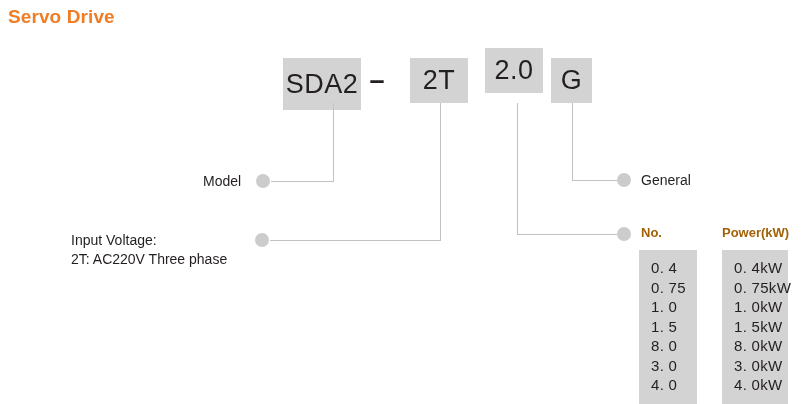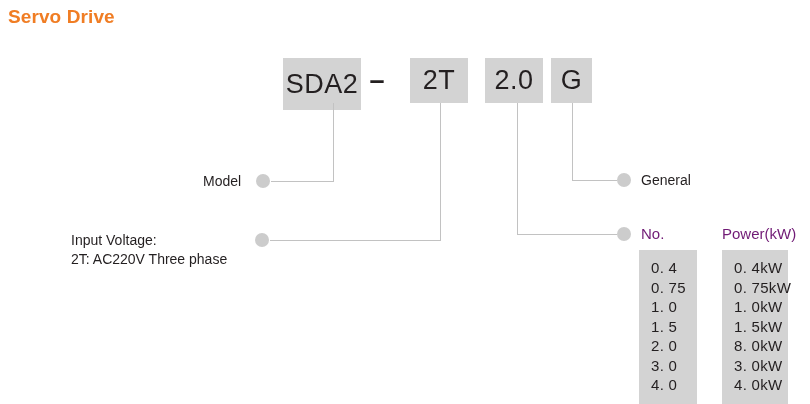--- a/index.html
+++ b/index.html
@@ -86,23 +86,24 @@
     color: #231f20;
     font-size: 14px;
     line-height: 19px;
     white-space: nowrap;
   }
   .multi-line div { white-space: nowrap; }
 
   
   .table-head {
     position: absolute;
-    color: #701a75;
-    font-size: 15px;
+    color: #a16207;
+    font-size: 13px;
     white-space: nowrap;
+    font-weight: bold;
   }
   .val-table {
     position: absolute;
     background: #d3d3d3;
     padding: 8px 10px 6px 12px;
     box-sizing: border-box;
   }
   .val-table .row {
     font-size: 15px;
     line-height: 19.5px;
@@ -117,21 +118,21 @@
 <div id="stage">
 
   <div class="title">Servo Drive</div>
 
   <div class="code-box" style="left:283px; top:58px; width:78px; height:52px;">SDA2</div>
 
   <div class="code-dash" style="left:363px; top:58px; width:28px; height:45px;">–</div>
 
   <div class="code-box" style="left:410px; top:58px; width:58px; height:45px;">2T</div>
 
-  <div class="code-box" style="left:485px; top:58px; width:58px; height:45px;">2.0</div>
+  <div class="code-box" style="left:485px; top:48px; width:58px; height:45px;">2.0</div>
 
   <div class="code-box" style="left:551px; top:58px; width:41px; height:45px;">G</div>
 
   <div class="ln ln-v" style="left:333px; top:103px; height:78px;"></div>
   <div class="ln ln-h" style="left:271px; top:181px; width:63px;"></div>
 
   <div class="ln ln-v" style="left:440px; top:103px; height:137px;"></div>
   <div class="ln ln-h" style="left:270px; top:240px; width:171px;"></div>
 
   <div class="ln ln-v" style="left:517px; top:103px; height:131px;"></div>
@@ -156,21 +157,21 @@
 
   <div class="table-head" style="left:641px; top:225px;">No.</div>
 
   <div class="table-head" style="left:722px; top:225px;">Power(kW)</div>
 
   <div class="val-table" style="left:639px; top:250px; width:58px; height:154px;">
     <div class="row">0. 4</div>
     <div class="row">0. 75</div>
     <div class="row">1. 0</div>
     <div class="row">1. 5</div>
-    <div class="row">2. 0</div>
+    <div class="row">8. 0</div>
     <div class="row">3. 0</div>
     <div class="row">4. 0</div>
   </div>
 
   <div class="val-table" style="left:722px; top:250px; width:66px; height:154px;">
     <div class="row">0. 4kW</div>
     <div class="row">0. 75kW</div>
     <div class="row">1. 0kW</div>
     <div class="row">1. 5kW</div>
     <div class="row">8. 0kW</div>

